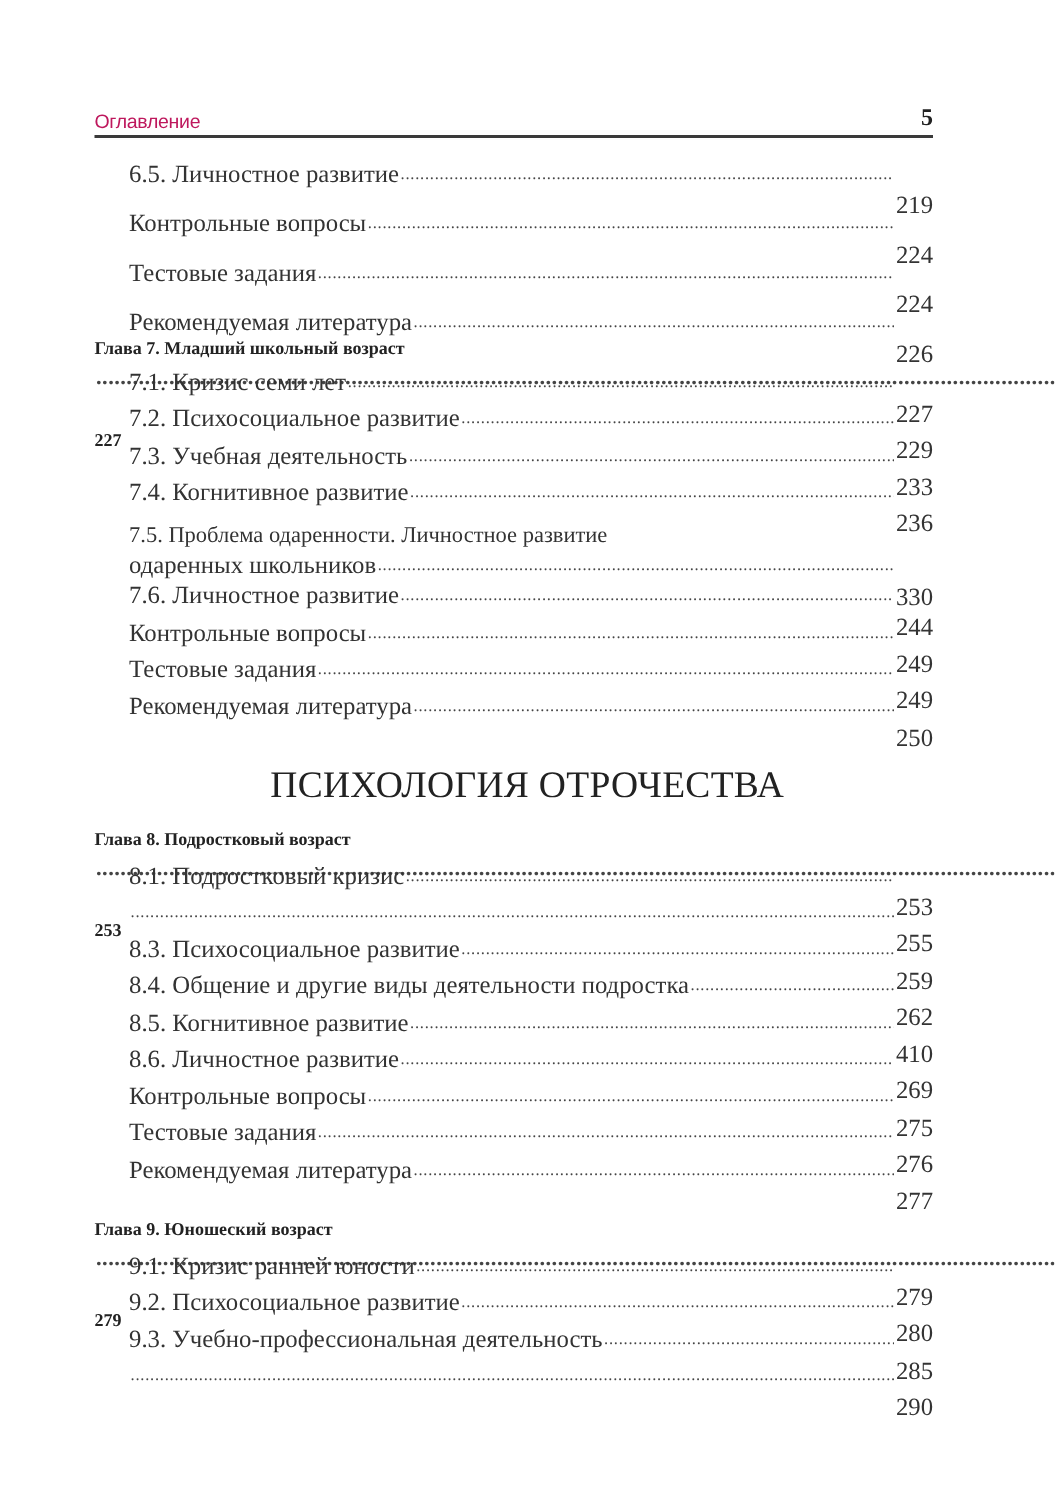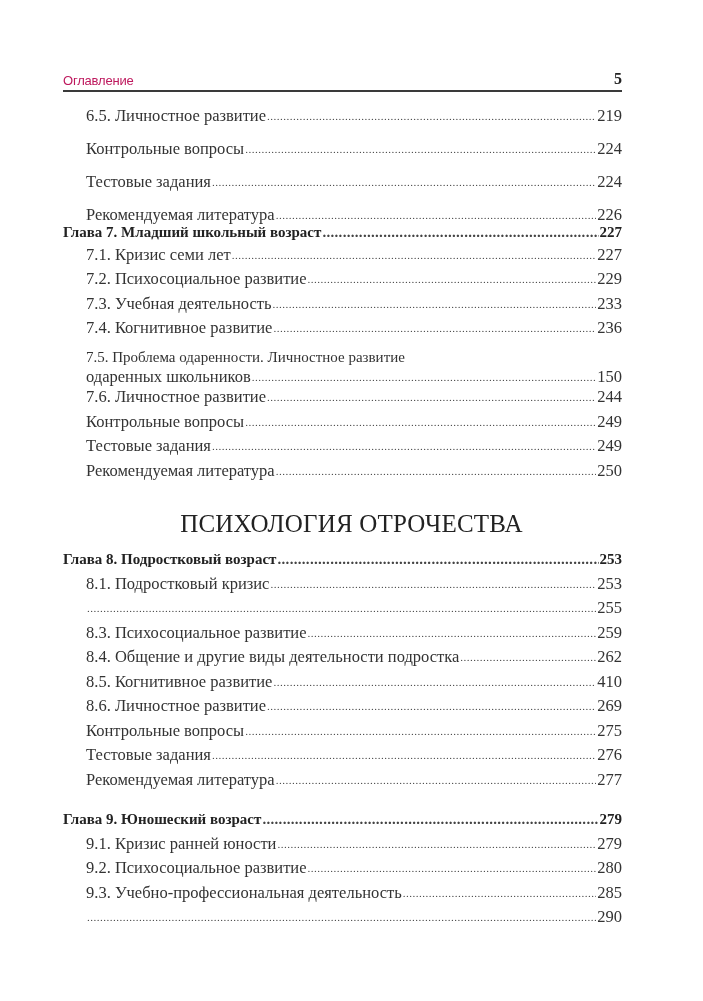--- a/index.html
+++ b/index.html
@@ -4,26 +4,26 @@
 <style>
   html, body { margin:0; padding:0; background:#fff; }
   body { width:703px; height:1001px; position:relative; overflow:hidden; color:#2a2a2a; }
   .header { position:absolute; left:63px; top:70px; width:559px; height:20px; }
   .header .title { position:absolute; left:0; top:3px; font-family:"Liberation Sans", sans-serif; font-size:13px; color:#be185d; letter-spacing:-0.2px; }
   .header .pnum { position:absolute; right:0; top:0; font-family:"Liberation Serif", serif; font-weight:bold; font-size:16px; color:#222; }
   .rule { position:absolute; left:63px; top:90px; width:559px; height:2px; background:#3a3a3a; }
   .toc { position:absolute; left:63px; top:0; width:559px; }
   .entry { position:absolute; left:0; width:559px; display:flex; align-items:flex-start; font-family:"Liberation Serif", serif; font-size:16.5px; line-height:20px; color:#333; }
   .entry.sub { left:23px; width:536px; }
-  .entry.chapter { font-weight:bold; font-size:15px; color:#222; }
+  .entry.chapter { font-weight:bold; font-size:12px; color:#222;flex-direction:column; }
   .entry .label { white-space:nowrap; }
   .entry .dots { flex:1; overflow:hidden; white-space:nowrap; margin:0 1px; font-size:11px; letter-spacing:0.5px; color:#444; }
   .entry.chapter .dots { font-size:15px; letter-spacing:0.3px; }
   .entry .dots::after { content:"................................................................................................................................................................................................................"; }
-  .entry .page { white-space:nowrap; }
+  .entry .page { white-space:nowrap;margin-top:21px; }
   .twoline-first { position:absolute; left:23px; font-family:Liberation Serif, serif; font-size:15px; line-height:20px; color:#333; white-space:nowrap; }
   .part-title { position:absolute; left:0; width:703px; top:510px; text-align:center; font-family:Liberation Serif, serif; font-size:25px; letter-spacing:0.2px; color:#222; }
 </style>
 </head>
 <body>
 
 <div class="header">
   <span class="title">Оглавление</span>
   <span class="pnum">5</span>
 </div>
@@ -74,21 +74,21 @@
     </div>
   <div class="entry sub" style="top:318px">
       <span class="label">7.4. Когнитивное развитие</span>
       <span class="dots"></span>
       <span class="page">236</span>
     </div>
   <div class="twoline-first" style="top:347px">7.5. Проблема одаренности. Личностное развитие</div>
   <div class="entry sub" style="top:367px">
       <span class="label">одаренных школьников</span>
       <span class="dots"></span>
-      <span class="page">150</span>
+      <span class="page">330</span>
     </div>
   <div class="entry sub" style="top:387px">
       <span class="label">7.6. Личностное развитие</span>
       <span class="dots"></span>
       <span class="page">244</span>
     </div>
   <div class="entry sub" style="top:412px">
       <span class="label">Контрольные вопросы</span>
       <span class="dots"></span>
       <span class="page">249</span>

